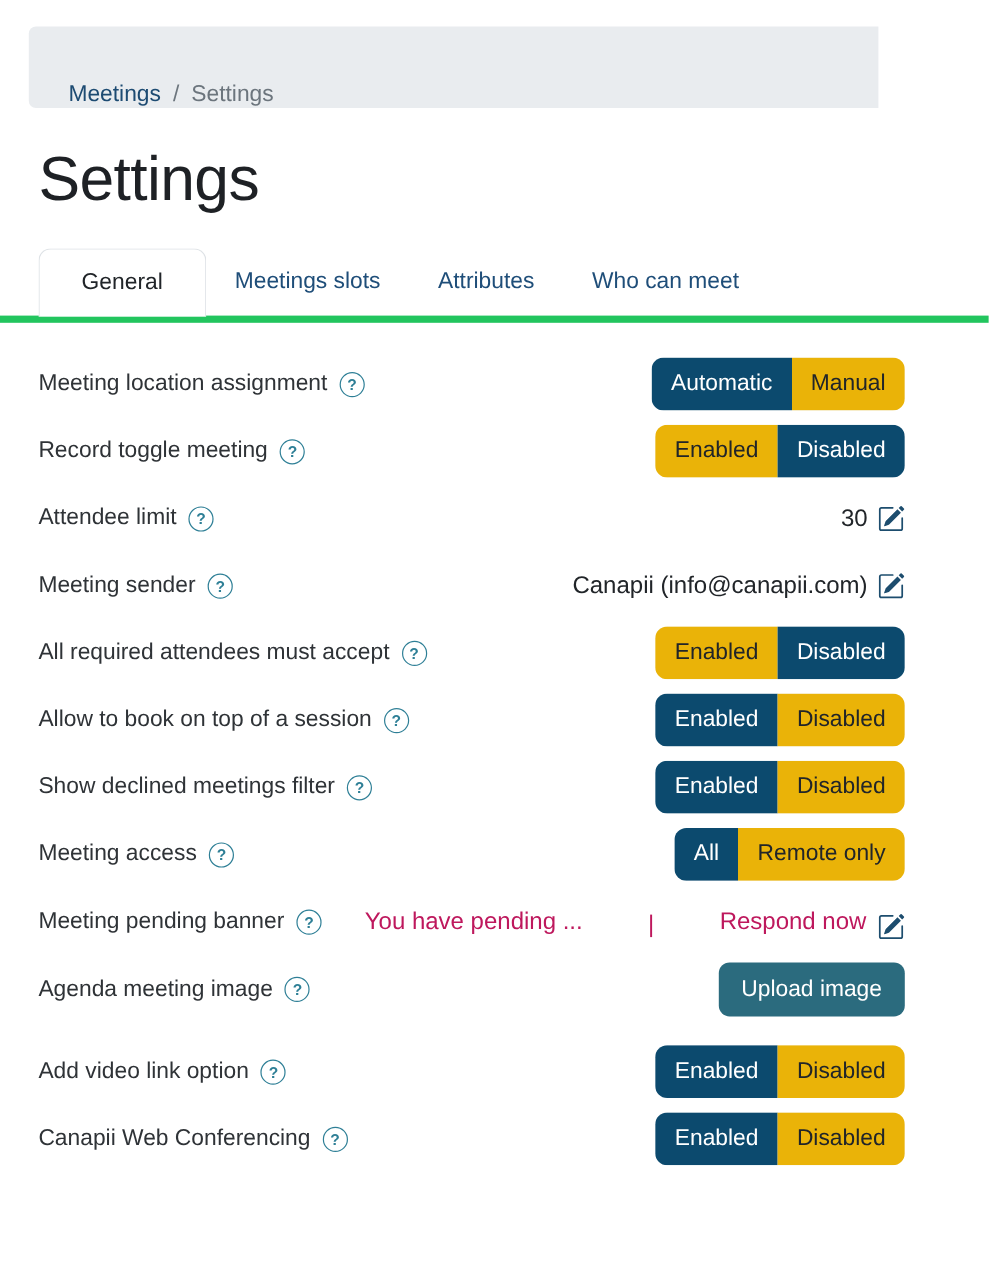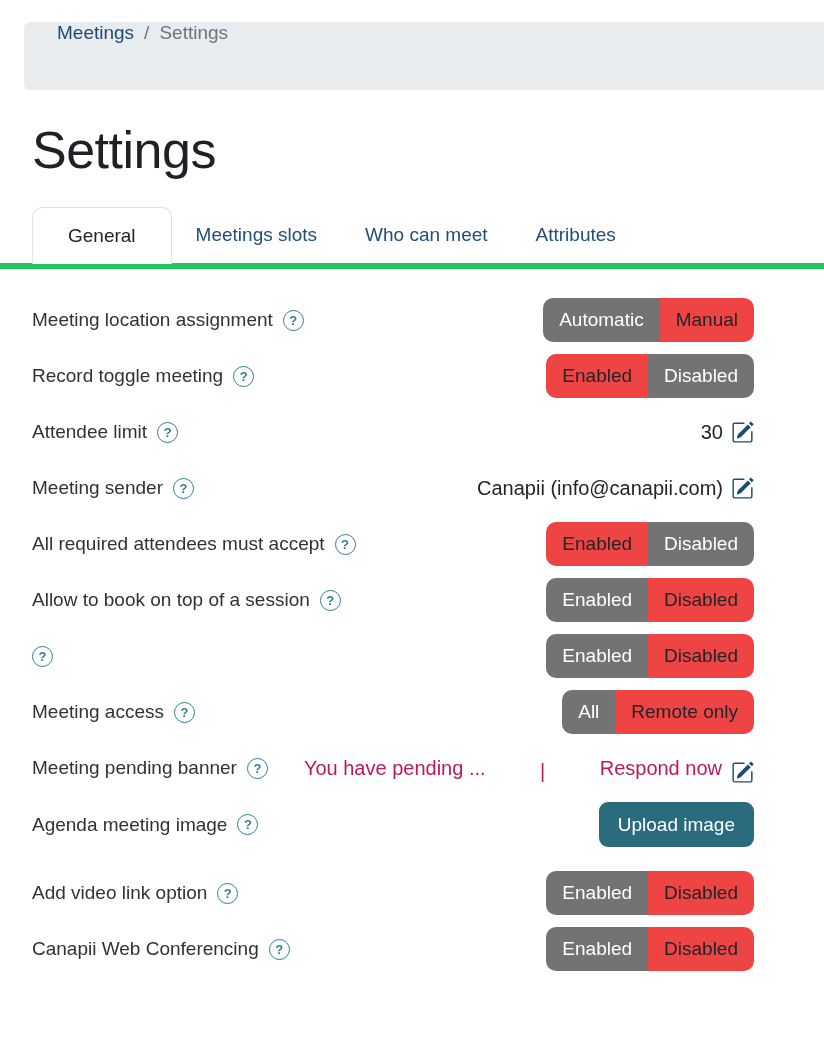--- a/index.html
+++ b/index.html
@@ -7,24 +7,24 @@
   body {
     width: 824px; height: 1064px; overflow: hidden;
     background: #ffffff;
     font-family: "Liberation Sans", sans-serif;
     color: #212529;
   }
 
   
   .breadcrumb-bar {
     margin: 22px 0 0 24px;
-    width: 800px; height: 68px;
+    width: 708px; height: 68px;
     background: #e9ecef;
     border-radius: 6px 0 0 6px;
-    display: flex; align-items: flex-start;
+    display: flex; align-items: flex-end;
     padding-left: 33px;
     font-size: 19px;
   }
   .breadcrumb-link { color: #1d4b72; text-decoration: none; cursor: pointer; }
   .breadcrumb-sep { color: #6c757d; margin: 0 10px; }
   .breadcrumb-current { color: #6c757d; }
 
   
   h1.page-title {
     margin: 30px 0 0 32px;
@@ -75,25 +75,25 @@
     color: #2e7f96; font-size: 13px; font-weight: 700;
     display: inline-flex; align-items: center; justify-content: center;
     cursor: pointer; flex-shrink: 0;
   }
 
   .segment-group {
     display: inline-flex; border-radius: 10px; overflow: hidden;
     background: #f8f9fa; flex-shrink: 0;
   }
   .seg {
-    border: none; background: #ef4444; color: #212529;
+    border: none; background: #eab308; color: #212529;
     font-size: 19px; font-family: inherit;
     height: 44px; padding: 0 16px; cursor: pointer; white-space: nowrap;
   }
-  .seg.selected { background: #737373; color: #ffffff; }
+  .seg.selected { background: #0c4a6e; color: #ffffff; }
 
   .value-group { display: flex; align-items: center; gap: 8px; font-size: 20px; color: #212529; }
   .edit-btn {
     background: none; border: none; padding: 0; margin: 0;
     color: #1d4d6e; cursor: pointer; display: flex; align-items: center;
   }
   .edit-btn svg { width: 23px; height: 23px; }
 
   .banner-group {
     flex: 1; display: flex; align-items: center; justify-content: space-between;
@@ -128,22 +128,22 @@
     <a class="breadcrumb-link">Meetings</a>
     <span class="breadcrumb-sep">/</span>
     <span class="breadcrumb-current">Settings</span>
   </nav>
 
   <h1 class="page-title">Settings</h1>
 
   <div class="tabs">
     <button class="tab active">General</button>
     <button class="tab">Meetings slots</button>
+    <button class="tab">Attributes</button>
     <button class="tab">Who can meet</button>
-    <button class="tab">Attributes</button>
   </div>
 
   <div class="rows">
 
     <div class="row">
       <div class="label-group">
         <span class="setting-label">Meeting location assignment</span>
         <span class="help-icon">?</span>
       </div>
       <div class="segment-group">
@@ -210,20 +210,21 @@
         <span class="help-icon">?</span>
       </div>
       <div class="segment-group">
         <button class="seg selected">Enabled</button>
         <button class="seg">Disabled</button>
       </div>
     </div>
 
     <div class="row">
       <div class="label-group">
+        <span class="setting-label">Show declined meetings filter</span>
         <span class="help-icon">?</span>
       </div>
       <div class="segment-group">
         <button class="seg selected">Enabled</button>
         <button class="seg">Disabled</button>
       </div>
     </div>
 
     <div class="row">
       <div class="label-group">

